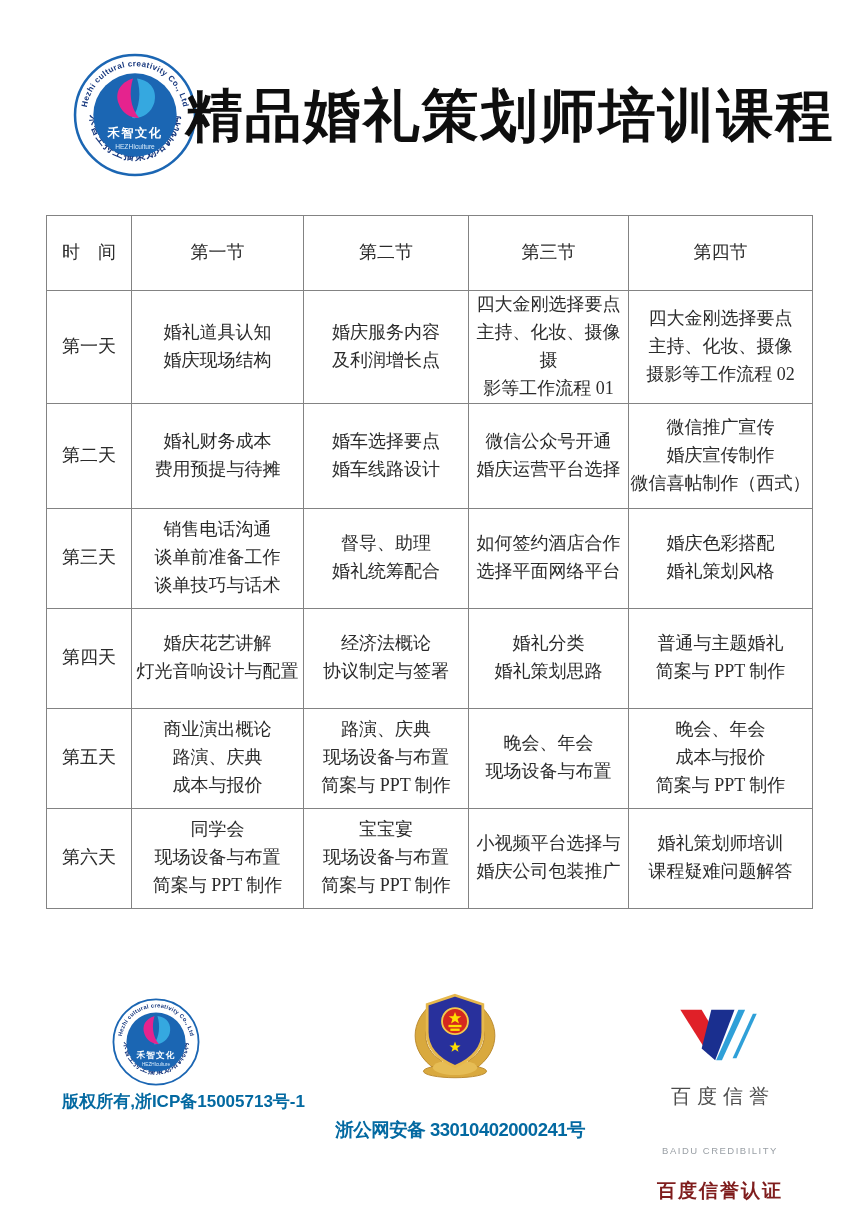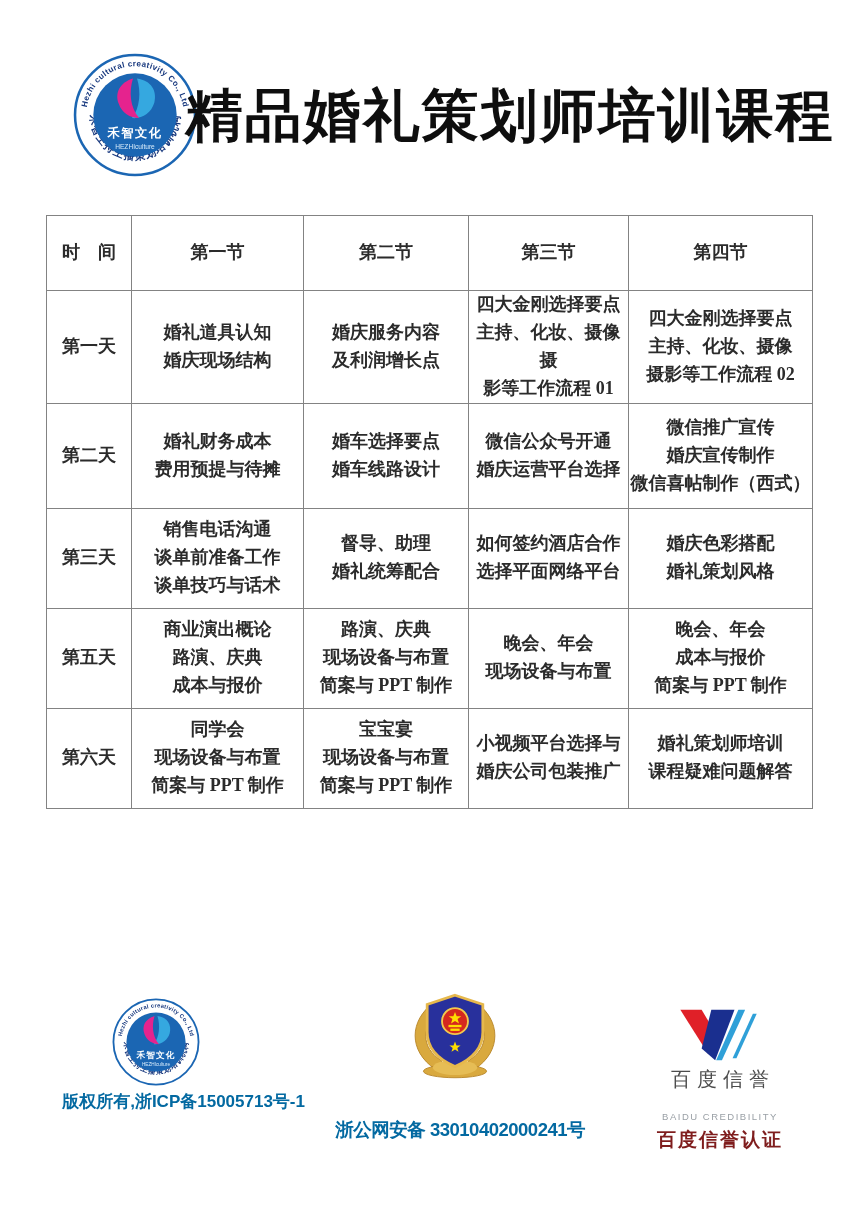--- a/index.html
+++ b/index.html
@@ -11,32 +11,32 @@
   .hezhi-logo.hdr{left:73px;top:53px;width:124px;height:124px;}
   .hezhi-logo.ftr{left:112px;top:998px;width:88px;height:88px;}
   .page-title{position:absolute;left:200px;top:62px;width:620px;height:108px;
         display:flex;align-items:center;justify-content:center;
         font-size:57px;font-weight:700;letter-spacing:2px;color:#0e0e0e;white-space:nowrap;}
 
   
   table.course{position:absolute;left:46px;top:215px;border-collapse:collapse;table-layout:fixed;
         font-family:"Liberation Serif","DejaVu Serif",serif;}
   table.course td,table.course th{border:1px solid #838383;padding:0;text-align:center;vertical-align:middle;
-        font-weight:700;color:#2b2b2b;font-size:18px;line-height:1.55;white-space:pre-line;margin-left:15px;}
+        font-weight:400;color:#2b2b2b;font-size:18px;line-height:1.55;white-space:pre-line;margin-left:15px;}
   tr.rh{height:75px;} tr.r0{height:110px;} tr.r1{height:105px;}
   tr.r2,tr.r3,tr.r4,tr.r5{height:100px;}
 
   
   .foot-text{position:absolute;text-align:right;color:#0369a1;
         font-family:"Liberation Sans","DejaVu Sans",sans-serif;}
   .copyright{left:55px;top:1090px;width:250px;font-size:17px;font-weight:600;}
   .police-no{left:325px;top:1089px;width:260px;font-size:18.5px;font-weight:700;letter-spacing:-0.5px;margin-top:28px;}
   .police-badge{position:absolute;left:404px;top:988px;width:102px;height:96px;}
   .baidu-block{position:absolute;left:638px;top:1006px;width:164px;display:flex;flex-direction:column;
-        align-items:center;font-family:"Liberation Sans","DejaVu Sans",sans-serif;}
+        align-items:center;font-family:"Liberation Sans","DejaVu Sans",sans-serif;gap:17px;}
   .baidu-cn{font-size:20px;color:#4c4c4c;letter-spacing:6px;margin-top:2px;text-indent:6px;}
   .baidu-en{font-size:9.5px;color:#9aa0a6;letter-spacing:1.5px;margin-top:18px;}
   .baidu-cert{font-size:19px;color:#7f1d1d;font-weight:700;letter-spacing:2px;margin-top:5px;}
 </style>
 </head>
 <body>
 
 <div class="page">
 
   <svg class="hezhi-logo hdr" viewBox="0 0 122 122">
@@ -106,20 +106,31 @@
       <td>销售电话沟通
 谈单前准备工作
 谈单技巧与话术</td>
       <td>督导、助理
 婚礼统筹配合</td>
       <td>如何签约酒店合作
 选择平面网络平台</td>
       <td>婚庆色彩搭配
 婚礼策划风格</td>
     </tr>
+    <tr class="r3">
+      <td>第四天</td>
+      <td>婚庆花艺讲解
+灯光音响设计与配置</td>
+      <td>经济法概论
+协议制定与签署</td>
+      <td>婚礼分类
+婚礼策划思路</td>
+      <td>普通与主题婚礼
+简案与 PPT 制作</td>
+    </tr>
     <tr class="r4">
       <td>第五天</td>
       <td>商业演出概论
 路演、庆典
 成本与报价</td>
       <td>路演、庆典
 现场设备与布置
 简案与 PPT 制作</td>
       <td>晚会、年会
 现场设备与布置</td>

